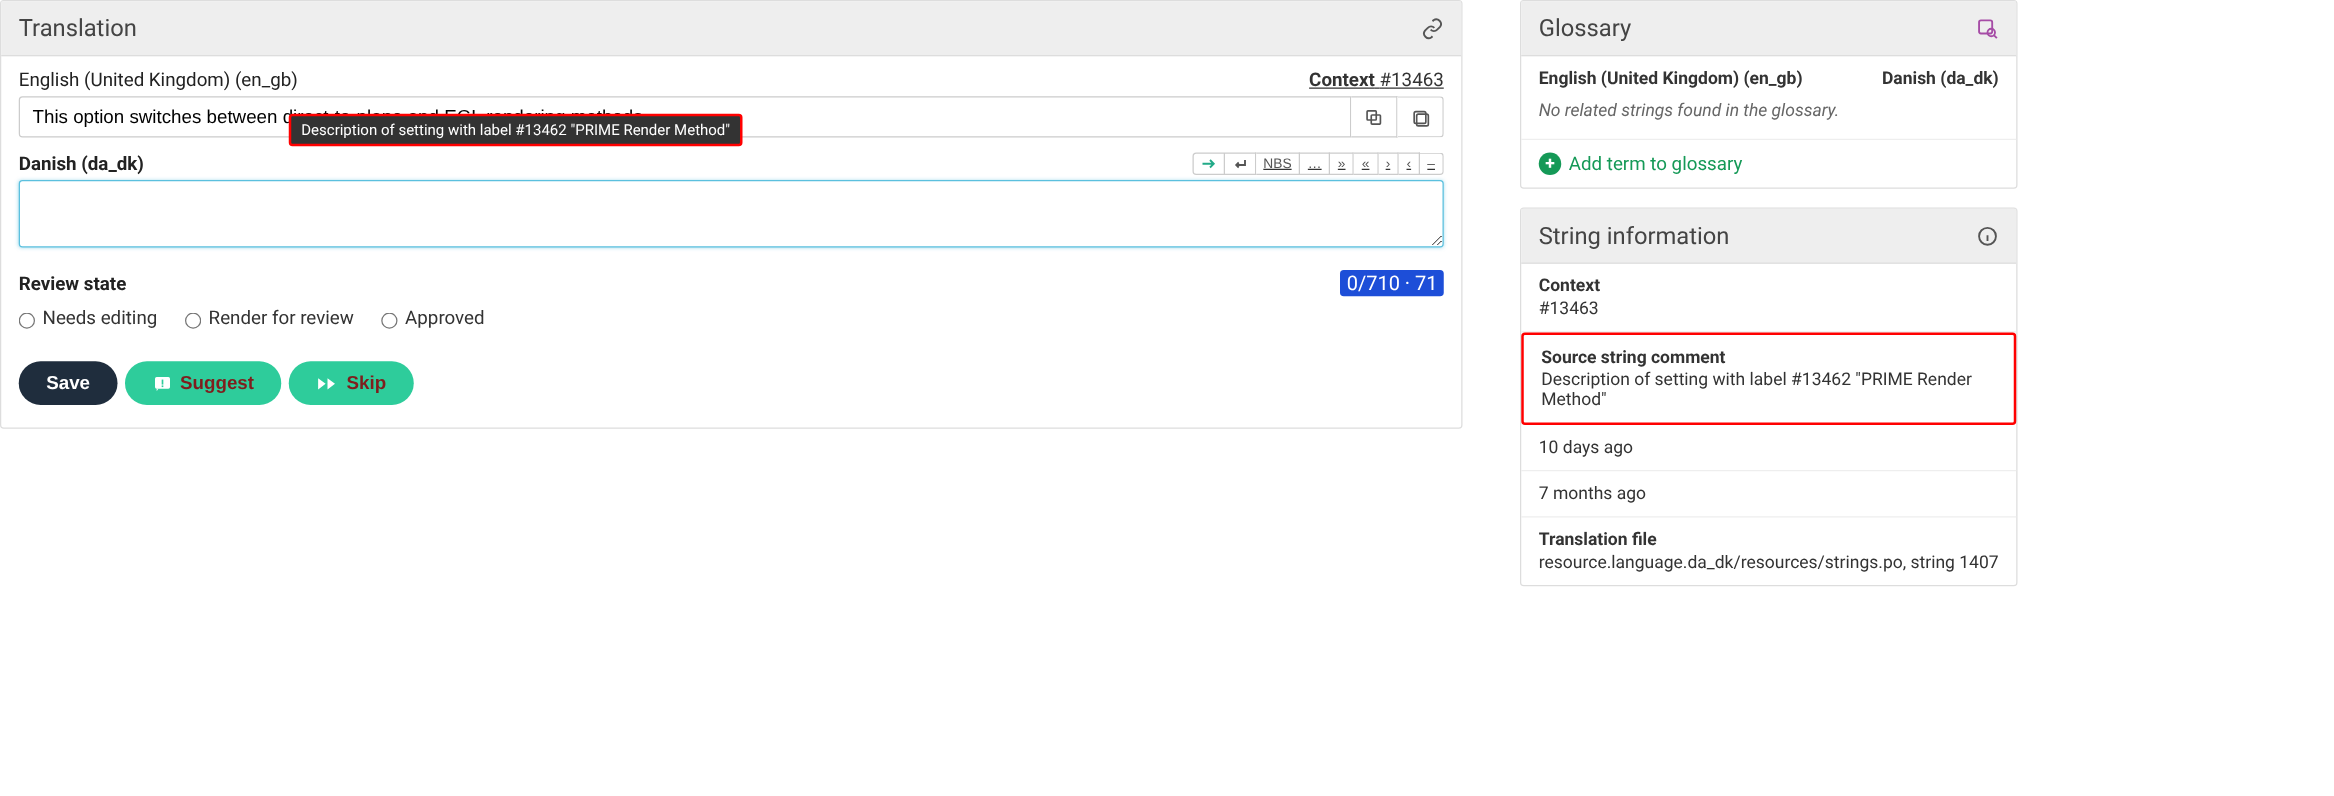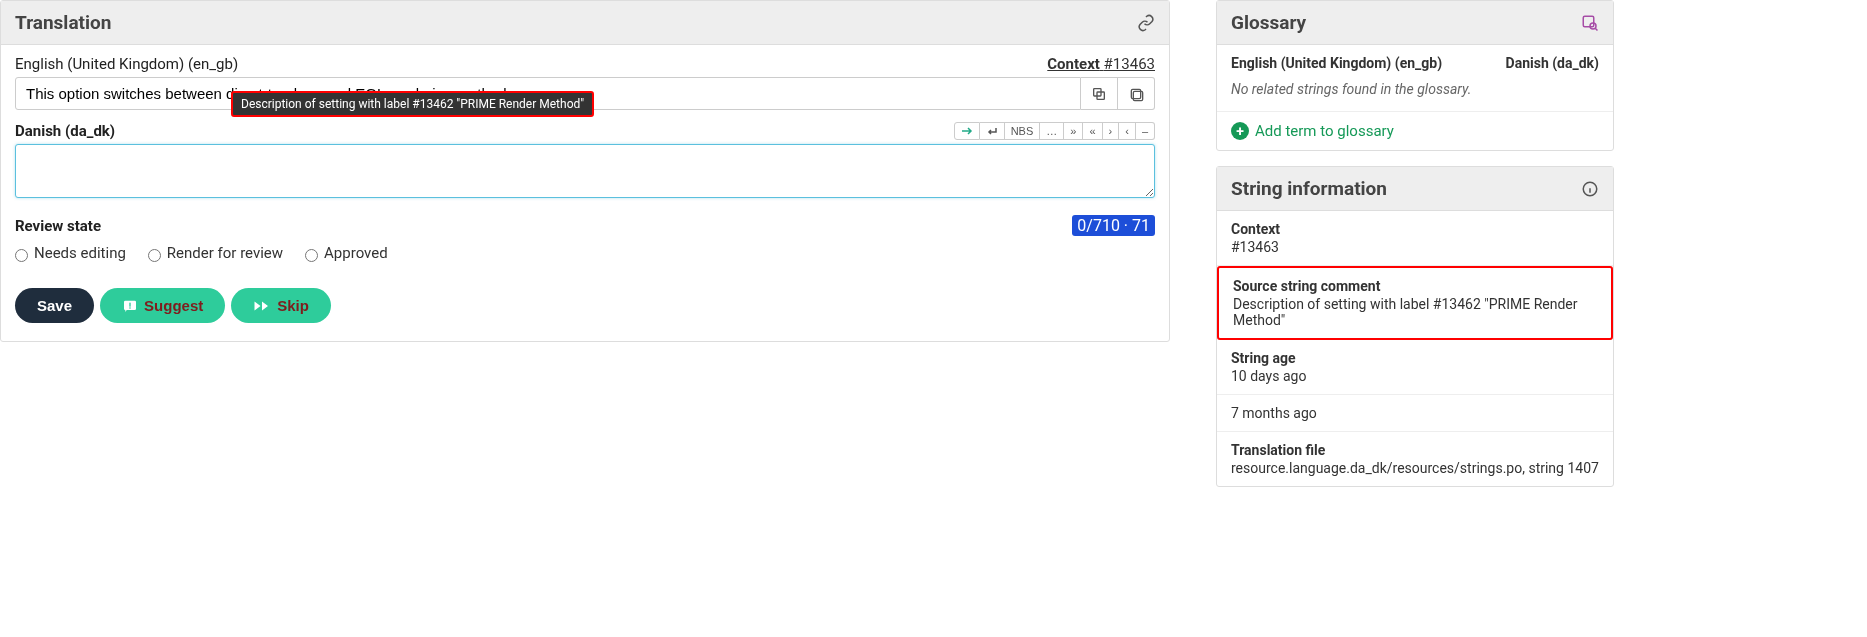--- a/index.html
+++ b/index.html
@@ -2,35 +2,35 @@
 <html><head>
 <meta charset="utf-8">
 <style>
 * { box-sizing: border-box; margin: 0; padding: 0; }
 body { font-family: -apple-system, BlinkMacSystemFont, "Segoe UI", Roboto, sans-serif; font-size: 14px; color: #333; background: #fff; }
 .container { display: flex; gap: 30px; padding: 0; }
 .main-col { flex: 1; max-width: 1170px; }
 .side-col { width: 414px; padding-left: 16px; }
 .panel { border: 1px solid #ddd; margin-bottom: 15px; border-radius: 3px; }
 .panel-header { background: #eee; padding: 10px 14px; display: flex; justify-content: space-between; align-items: center; border-bottom: 1px solid #ddd; }
-.panel-header h3 { font-size: 19px; font-weight: 700; color: #444; }
+.panel-header h3 { font-size: 19px; font-weight: 400; color: #444; }
 .panel-body { padding: 10px 14px; }
 .row { display: flex; justify-content: space-between; align-items: center; margin-bottom: 4px; }
 .label { font-size: 15px; color: #222; }
 .bold { font-weight: 700; }
 .context-label { font-size: 15px; text-decoration: underline; }
 .tooltip-badge { position: absolute; background: #333; color: #fff; font-size: 12px; padding: 4px 8px; border-radius: 3px; white-space: nowrap; border: 2px solid red; left: 230px; top: 46px; }
 .tooltip-wrapper { position: relative; }
 .src-input { width: 100%; padding: 7px 10px; font-size: 15px; border: 1px solid #ccc; border-radius: 3px; background: #fff; margin-bottom: 12px; }
 .src-row { display: flex; align-items: stretch; gap: 0; }
 .src-row .src-input { flex: 1; border-top-right-radius: 0; border-bottom-right-radius: 0; margin-bottom: 0; }
 .icon-btn { border: 1px solid #ccc; background: #fff; padding: 6px 10px; cursor: pointer; display: flex; align-items: center; justify-content: center; }
 .icon-btn:first-of-type { border-left: none; }
 .icon-btn:last-of-type { border-top-right-radius: 3px; border-bottom-right-radius: 3px; border-left: none; }
-.toolbar { display: flex; justify-content: flex-start; }
+.toolbar { display: flex; justify-content: flex-start; text-decoration: underline; }
 .toolbar .mini-btn { border: 1px solid #ccc; padding: 2px 6px; font-size: 11px; color: #555; background: #fff; cursor: pointer; border-left: none; }
 .toolbar .mini-btn:first-child { border-left: 1px solid #ccc; border-top-left-radius: 3px; border-bottom-left-radius: 3px; }
 .toolbar .mini-btn:last-child { border-top-right-radius: 3px; border-bottom-right-radius: 3px; }
 .target-textarea { width: 100%; min-height: 44px; border: 1px solid #5bc0de; border-radius: 3px; padding: 8px; font-size: 15px; box-shadow: 0 0 3px rgba(91,192,222,0.5); resize: vertical; font-family: inherit; }
 .review-row { display: flex; justify-content: space-between; align-items: center; margin-top: 14px; }
 .counter { background: #1d4ed8; color: #fff; font-size: 16px; padding: 1px 5px; border-radius: 3px; }
 .radios { display: flex; gap: 22px; margin-top: 8px; margin-bottom: 16px; }
 .radios label { display: flex; align-items: flex-end; gap: 6px; font-size: 15px; cursor: pointer; }
 .btn-row { display: flex; gap: 6px; padding: 0 14px 18px; }
 .btn { padding: 9px 22px; border-radius: 22px; border: none; font-size: 15px; font-weight: 600; cursor: pointer; display: flex; align-items: center; gap: 6px; }
@@ -185,21 +185,20 @@
       </div>
       <div class="info-block">
         <div class="info-title">Context</div>
         <div class="info-text">#13463</div>
       </div>
       <div class="info-block red-box">
         <div class="info-title">Source string comment</div>
         <div class="info-text">Description of setting with label #13462 "PRIME Render Method"</div>
       </div>
       <div class="info-block">
-        <div class="info-title">String age</div>
         <div class="info-text">10 days ago</div>
       </div>
       <div class="info-block">
         <div class="info-text">7 months ago</div>
       </div>
       <div class="info-block">
         <div class="info-title">Translation file</div>
         <div class="info-text">resource.language.da_dk/resources/strings.po, string 1407</div>
       </div>
     </div>

